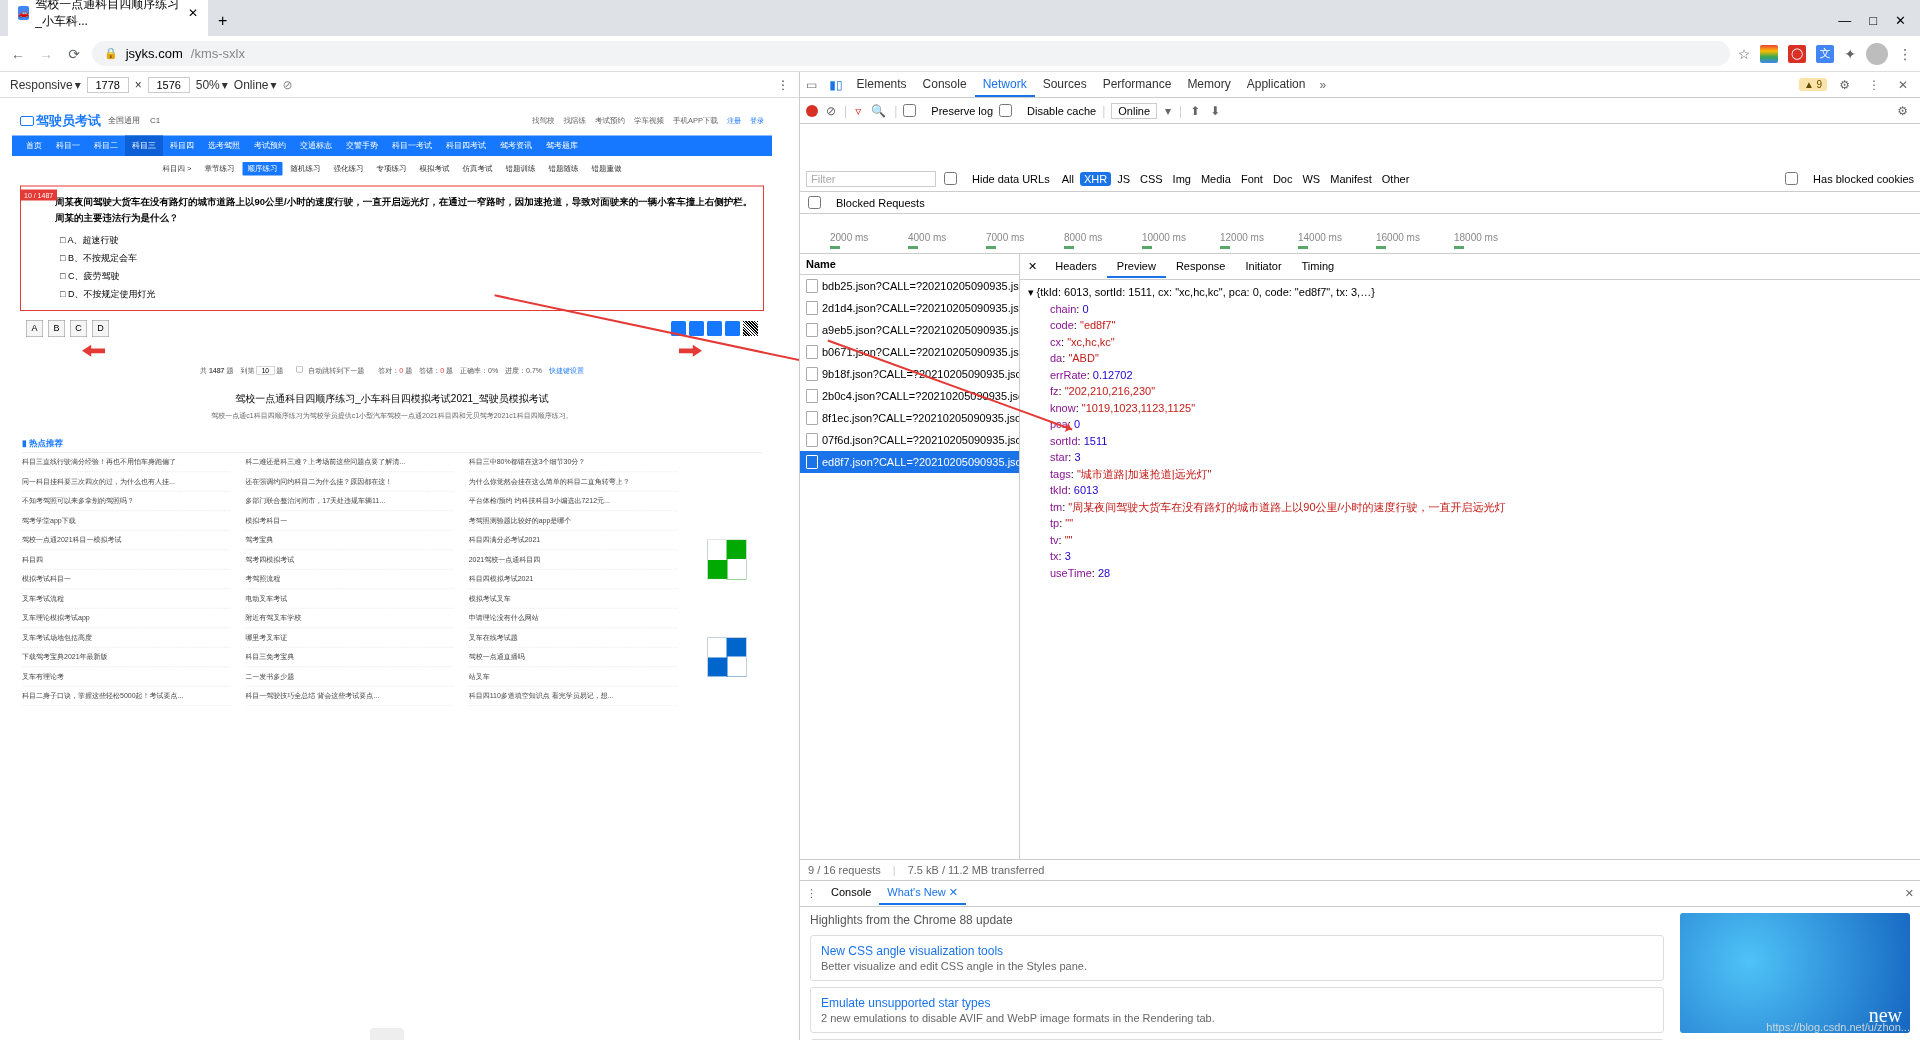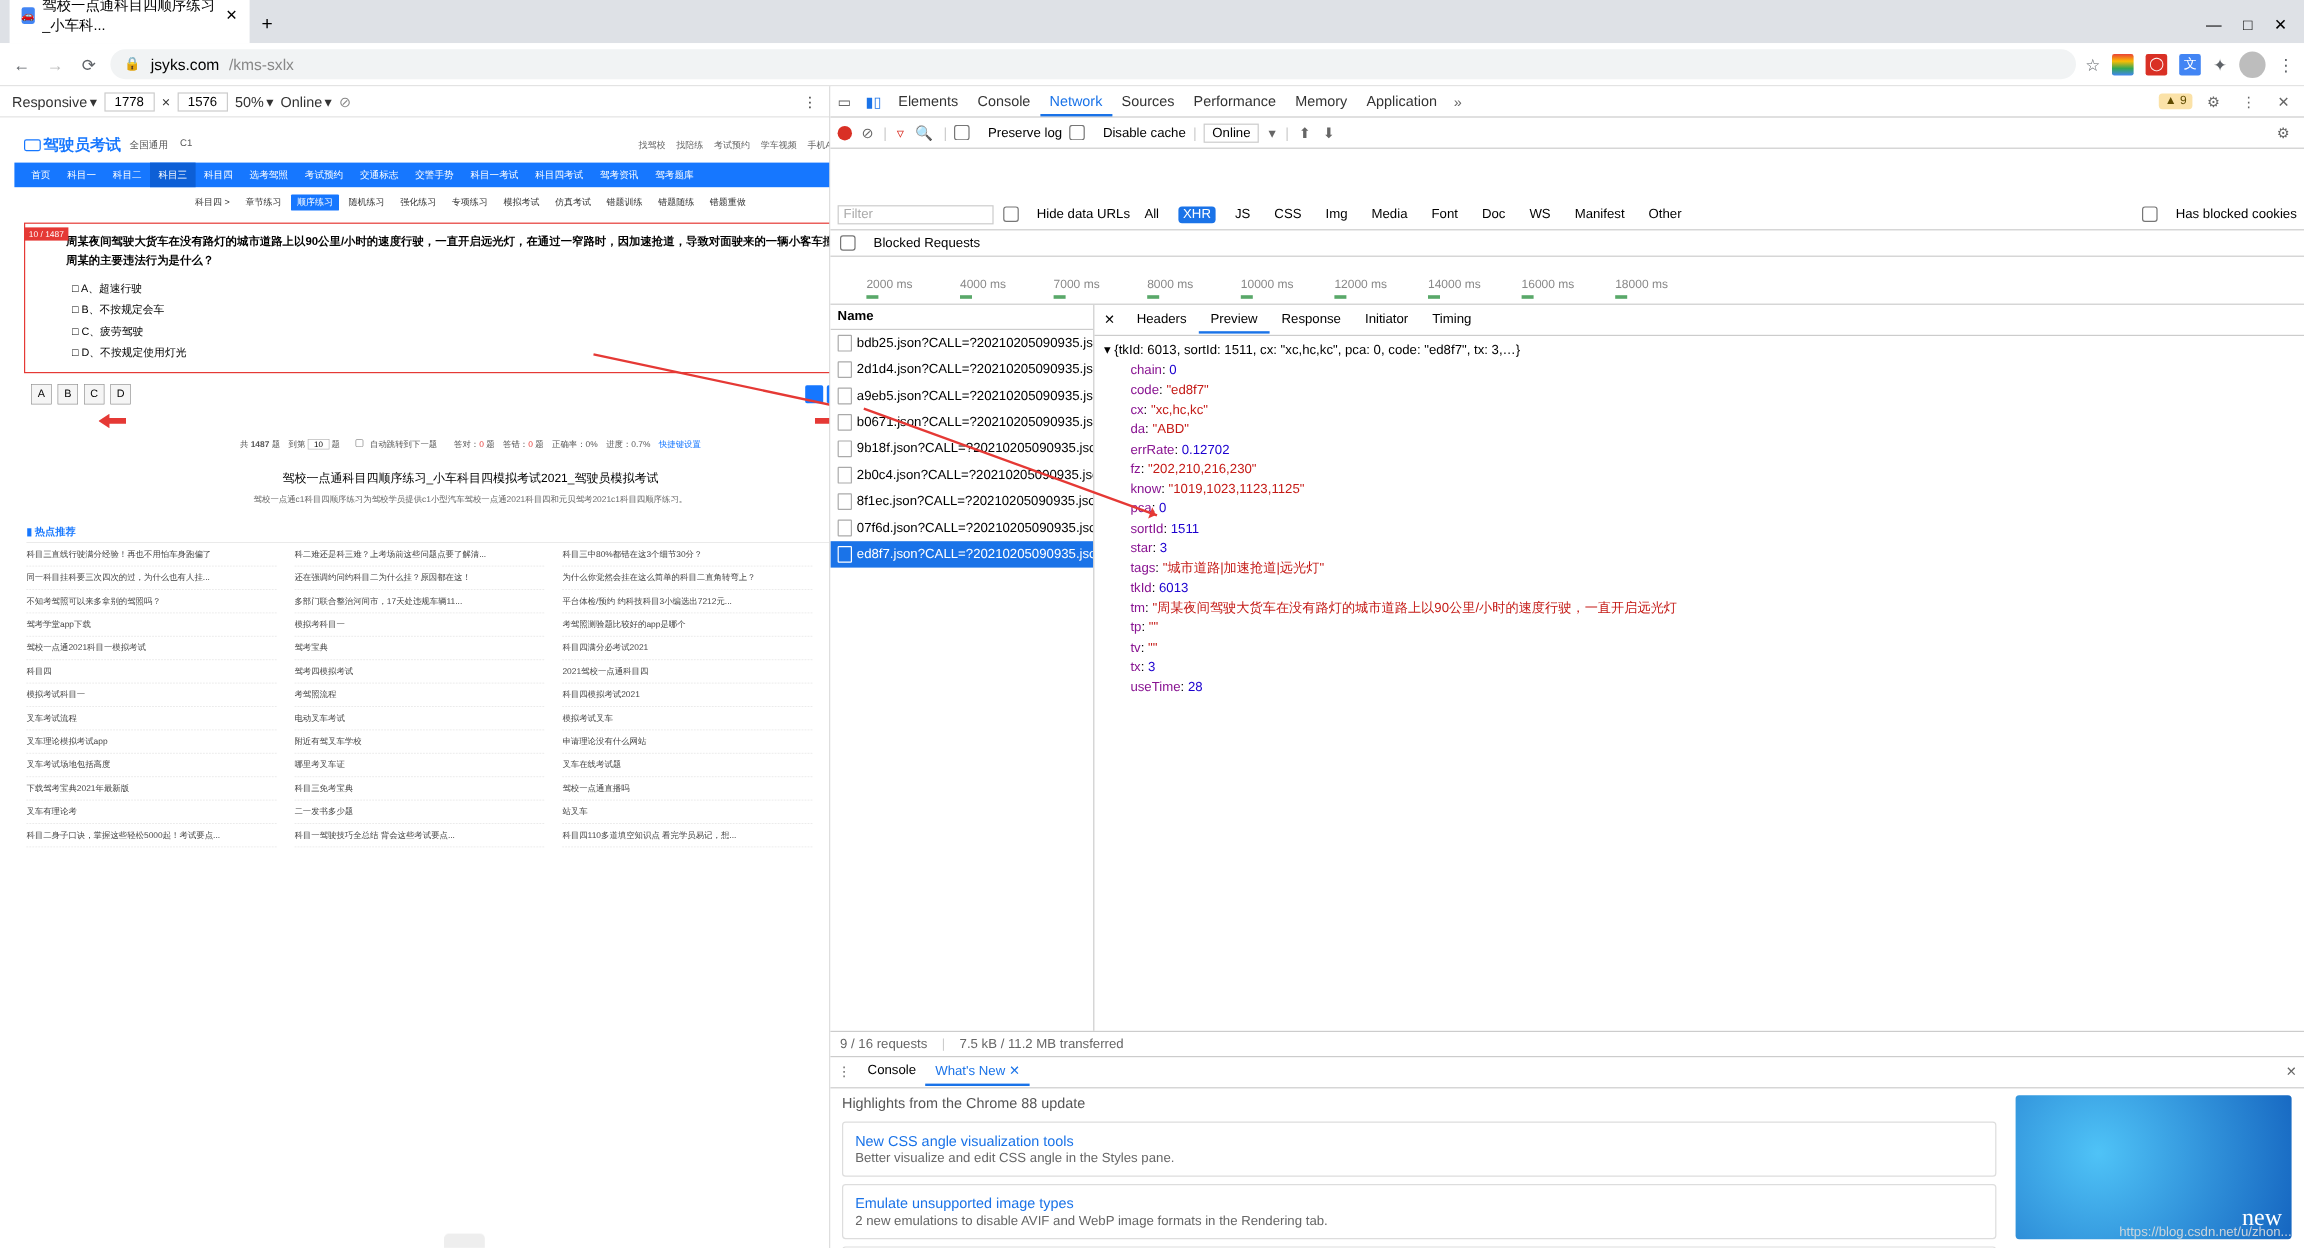--- a/index.html
+++ b/index.html
@@ -15,21 +15,21 @@
 
 .addr-bar { background: #fff; height: 36px; display: flex; align-items: center; padding: 0 8px; gap: 8px; border-bottom: 1px solid #ddd; }
 .nav-btn { width: 20px; text-align: center; color: #5f6368; cursor: pointer; font-size: 14px; }
 .url-box { flex: 1; background: #f1f3f4; border-radius: 14px; padding: 5px 12px; display: flex; align-items: center; gap: 8px; font-size: 13px; }
 .lock { color: #5f6368; font-size: 11px; }
 .ext-icons { display: flex; gap: 10px; align-items: center; color: #5f6368; font-size: 14px; }
 .ext-ic { width: 18px; height: 18px; border-radius: 2px; display: flex; align-items: center; justify-content: center; font-size: 11px; }
 
 
 .split { display: flex; height: calc(100vh - 72px); }
-.left { width: 692px; display: flex; flex-direction: column; border-right: 1px solid #ccc; }
+.left { width: 800px; display: flex; flex-direction: column; border-right: 1px solid #ccc; }
 .right { flex: 1; display: flex; flex-direction: column; background: #fff; }
 
 
 .device-bar { height: 26px; background: #fff; border-bottom: 1px solid #ddd; display: flex; align-items: center; gap: 6px; padding: 0 10px; font-size: 12px; color: #333; }
 .dev-sel { display: flex; align-items: center; gap: 2px; }
 .dev-input { width: 42px; text-align: center; border: 1px solid #ccc; padding: 1px 2px; font-size: 11px; }
 .dev-menu { margin-left: auto; cursor: pointer; }
 
 
 .page-wrap { flex: 1; background: #fff; overflow: hidden; position: relative; padding: 8px 12px; }
@@ -383,21 +383,21 @@
       <span class="tb-ic">⬆</span>
       <span class="tb-ic">⬇</span>
       <span class="dt-ic" style="margin-left:auto">⚙</span>
     </div>
     <div class="dt-filter">
       <span class="filter-in">Filter</span>
       <label class="cb">
           <input type="checkbox" style="">
           <span>Hide data URLs</span>
         </label>
-      <span id="ftypes" style="display:flex;gap:12px">
+      <span id="ftypes" style="display:flex;gap:2px">
           <span class="ftype">All</span>
           <span class="ftype on">XHR</span>
           <span class="ftype">JS</span>
           <span class="ftype">CSS</span>
           <span class="ftype">Img</span>
           <span class="ftype">Media</span>
           <span class="ftype">Font</span>
           <span class="ftype">Doc</span>
           <span class="ftype">WS</span>
           <span class="ftype">Manifest</span>
@@ -499,21 +499,21 @@
       </div>
       <div class="drawer-body">
         <div class="highlights">
           <h4>Highlights from the Chrome 88 update</h4>
           <div id="cards">
               <div class="feature-card">
                 <div class="t">New CSS angle visualization tools</div>
                 <div class="d">Better visualize and edit CSS angle in the Styles pane.</div>
               </div>
               <div class="feature-card">
-                <div class="t">Emulate unsupported image types</div>
+                <div class="t">Emulate unsupported star types</div>
                 <div class="d">2 new emulations to disable AVIF and WebP image formats in the Rendering tab.</div>
               </div>
               <div class="feature-card">
                 <div class="d"></div>
               </div>
             </div>
         </div>
         <div class="promo-img">
           <div class="watermark">https://blog.csdn.net/u/zhon...</div>
         </div>

